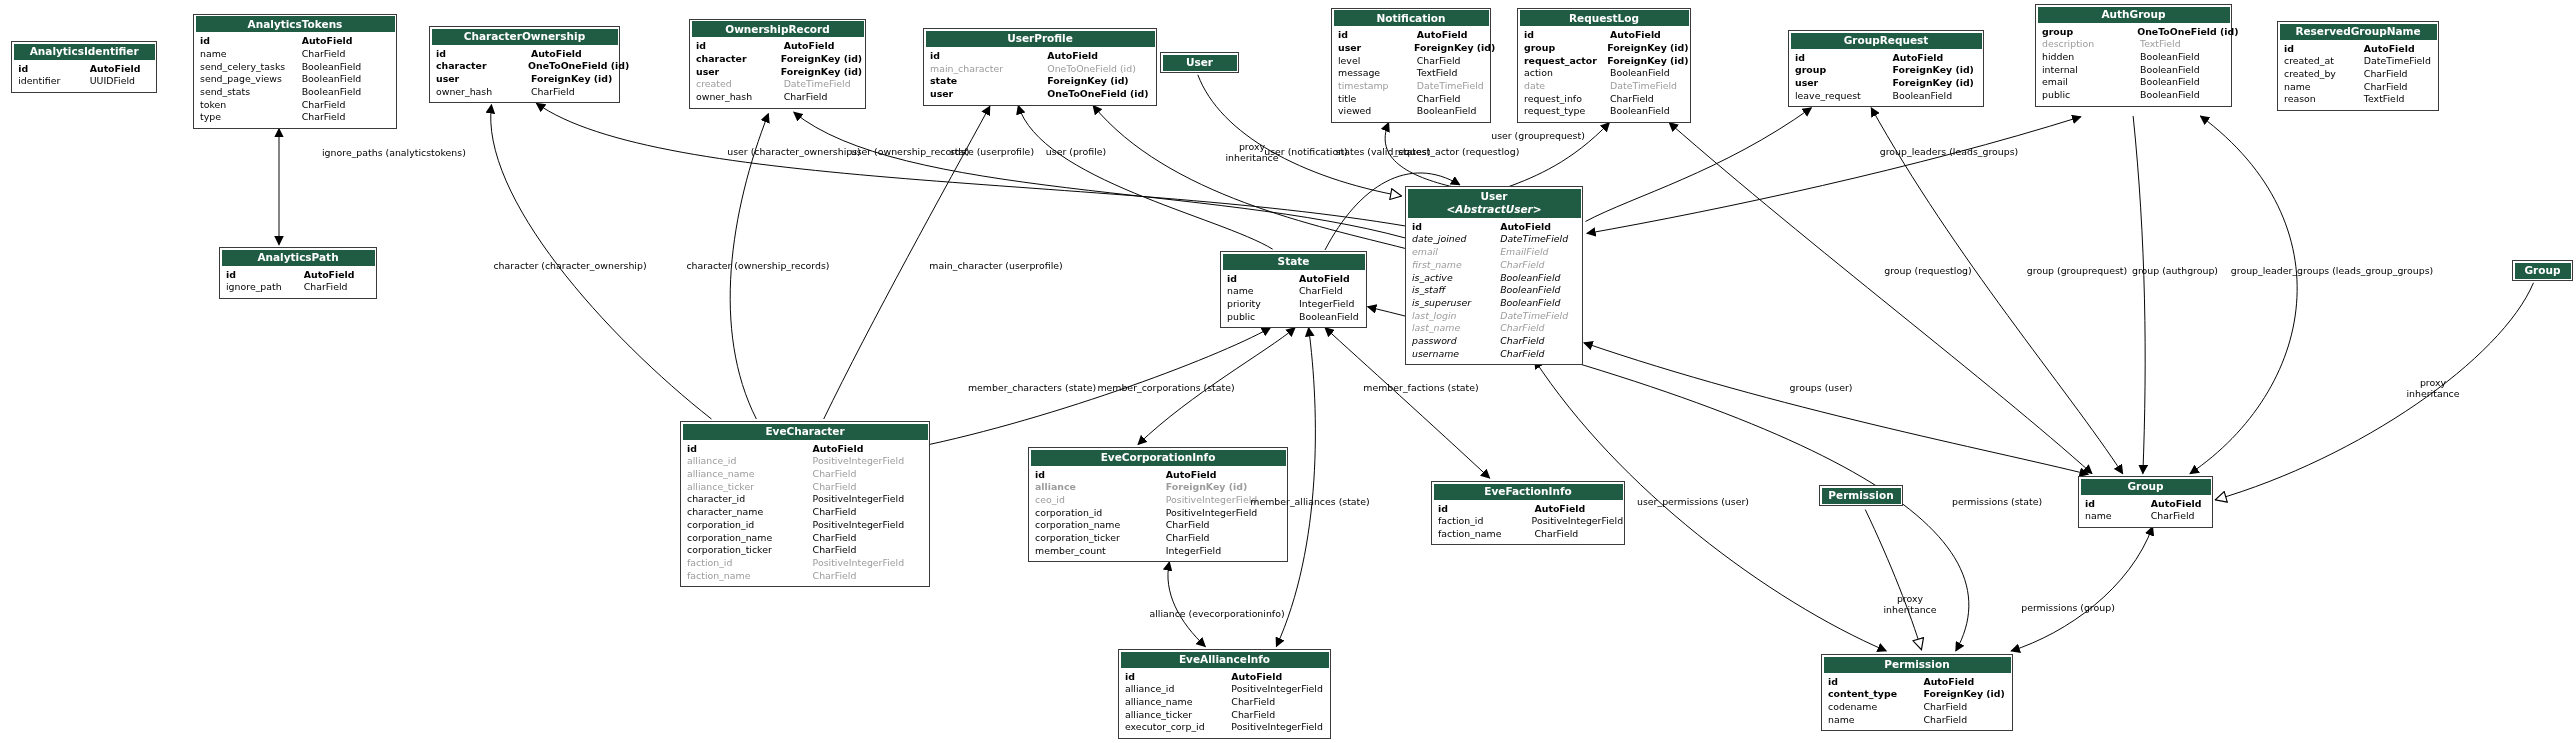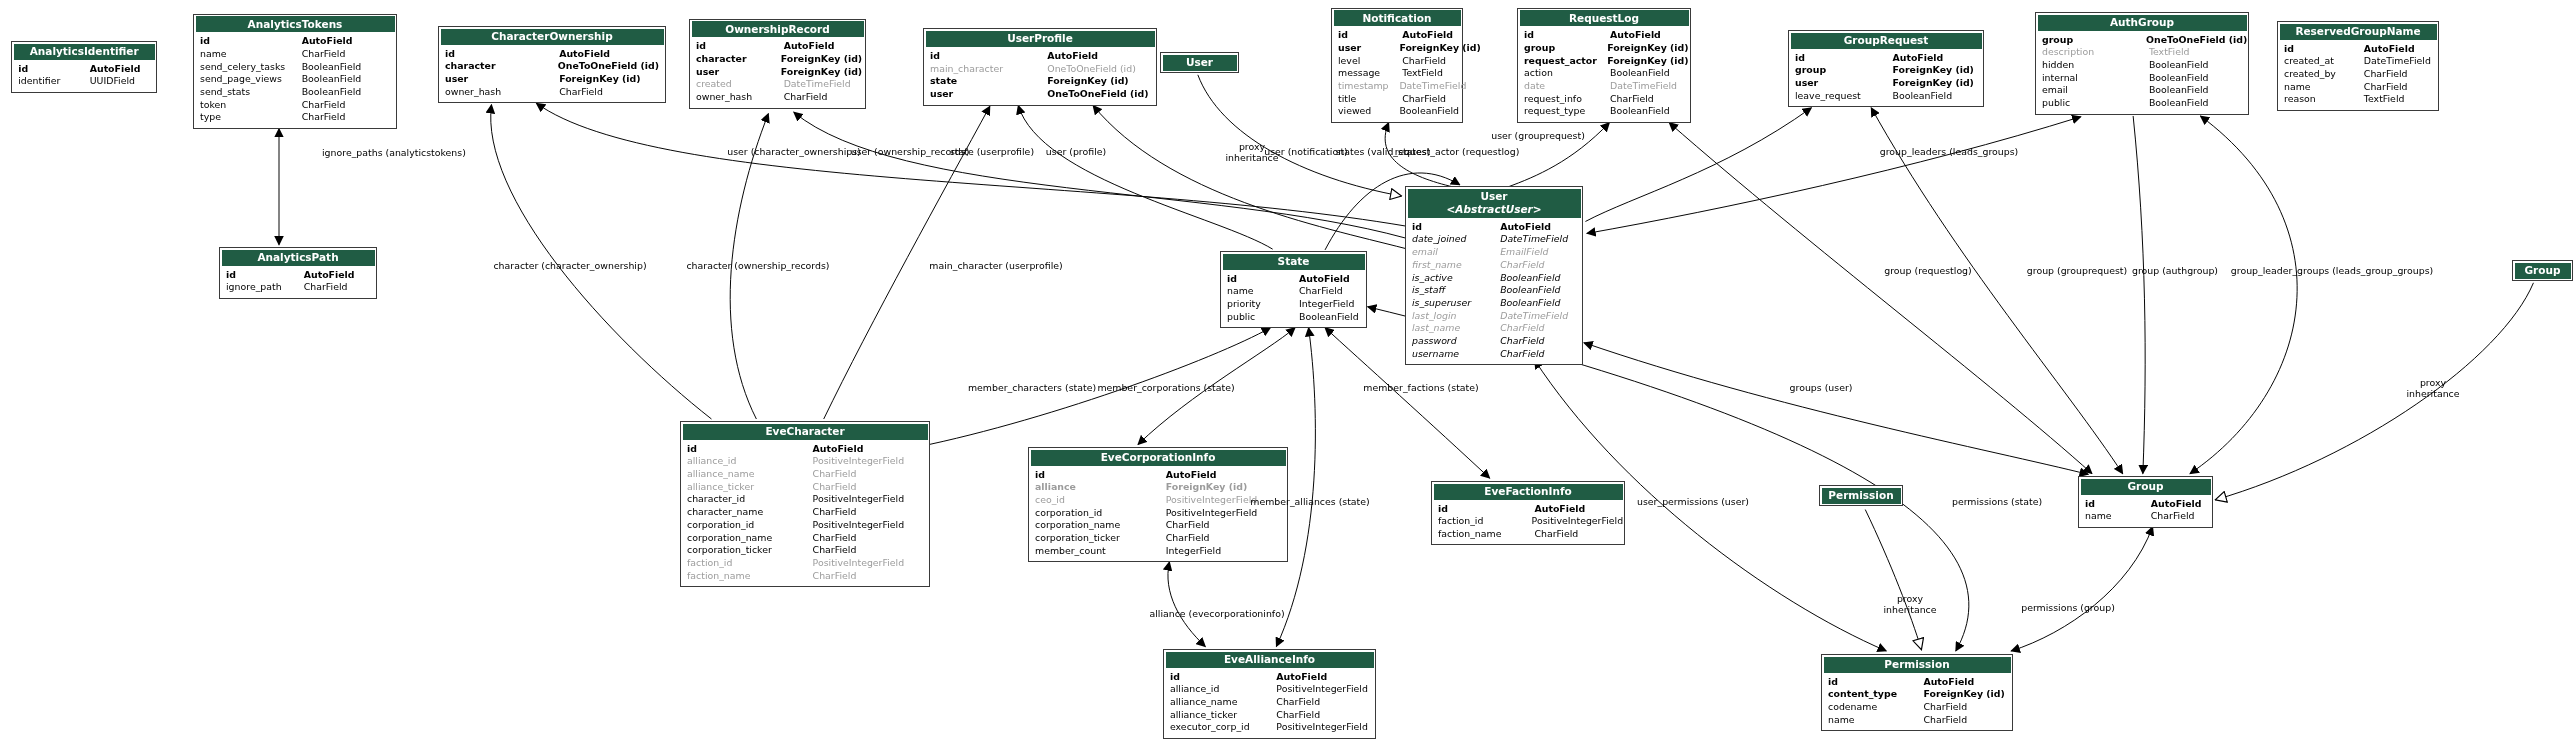--- a/index.html
+++ b/index.html
@@ -108,21 +108,21 @@
         <div class="frow">
           <span class="fname">token</span>
           <span class="ftype">CharField</span>
         </div>
         <div class="frow">
           <span class="fname">type</span>
           <span class="ftype">CharField</span>
         </div>
       </div>
     </div>
-  <div class="entity" style="left:438px;top:26px;width:228px">
+  <div class="entity" style="left:429px;top:26px;width:191px">
       <div class="entity-header">CharacterOwnership</div>
       <div class="entity-body">
         <div class="frow b">
           <span class="fname">id</span>
           <span class="ftype">AutoField</span>
         </div>
         <div class="frow b">
           <span class="fname">character</span>
           <span class="ftype">OneToOneField (id)</span>
         </div>
@@ -178,21 +178,21 @@
         </div>
         <div class="frow b">
           <span class="fname">user</span>
           <span class="ftype">OneToOneField (id)</span>
         </div>
       </div>
     </div>
   <div class="entity" style="left:1160px;top:52px;width:79px">
       <div class="entity-header">User</div>
     </div>
-  <div class="entity" style="left:1331px;top:7.5px;width:132px">
+  <div class="entity" style="left:1331px;top:7.5px;width:160px">
       <div class="entity-header">Notification</div>
       <div class="entity-body">
         <div class="frow b">
           <span class="fname">id</span>
           <span class="ftype">AutoField</span>
         </div>
         <div class="frow b">
           <span class="fname">user</span>
           <span class="ftype">ForeignKey (id)</span>
         </div>
@@ -265,21 +265,21 @@
         <div class="frow b">
           <span class="fname">user</span>
           <span class="ftype">ForeignKey (id)</span>
         </div>
         <div class="frow">
           <span class="fname">leave_request</span>
           <span class="ftype">BooleanField</span>
         </div>
       </div>
     </div>
-  <div class="entity" style="left:2035px;top:12px;width:214px">
+  <div class="entity" style="left:2035px;top:4px;width:197px">
       <div class="entity-header">AuthGroup</div>
       <div class="entity-body">
         <div class="frow b">
           <span class="fname">group</span>
           <span class="ftype">OneToOneField (id)</span>
         </div>
         <div class="frow g">
           <span class="fname">description</span>
           <span class="ftype">TextField</span>
         </div>
@@ -520,21 +520,21 @@
         <div class="frow b">
           <span class="fname">id</span>
           <span class="ftype">AutoField</span>
         </div>
         <div class="frow">
           <span class="fname">name</span>
           <span class="ftype">CharField</span>
         </div>
       </div>
     </div>
-  <div class="entity" style="left:1163px;top:649px;width:213px">
+  <div class="entity" style="left:1118px;top:649px;width:213px">
       <div class="entity-header">EveAllianceInfo</div>
       <div class="entity-body">
         <div class="frow b">
           <span class="fname">id</span>
           <span class="ftype">AutoField</span>
         </div>
         <div class="frow">
           <span class="fname">alliance_id</span>
           <span class="ftype">PositiveIntegerField</span>
         </div>

